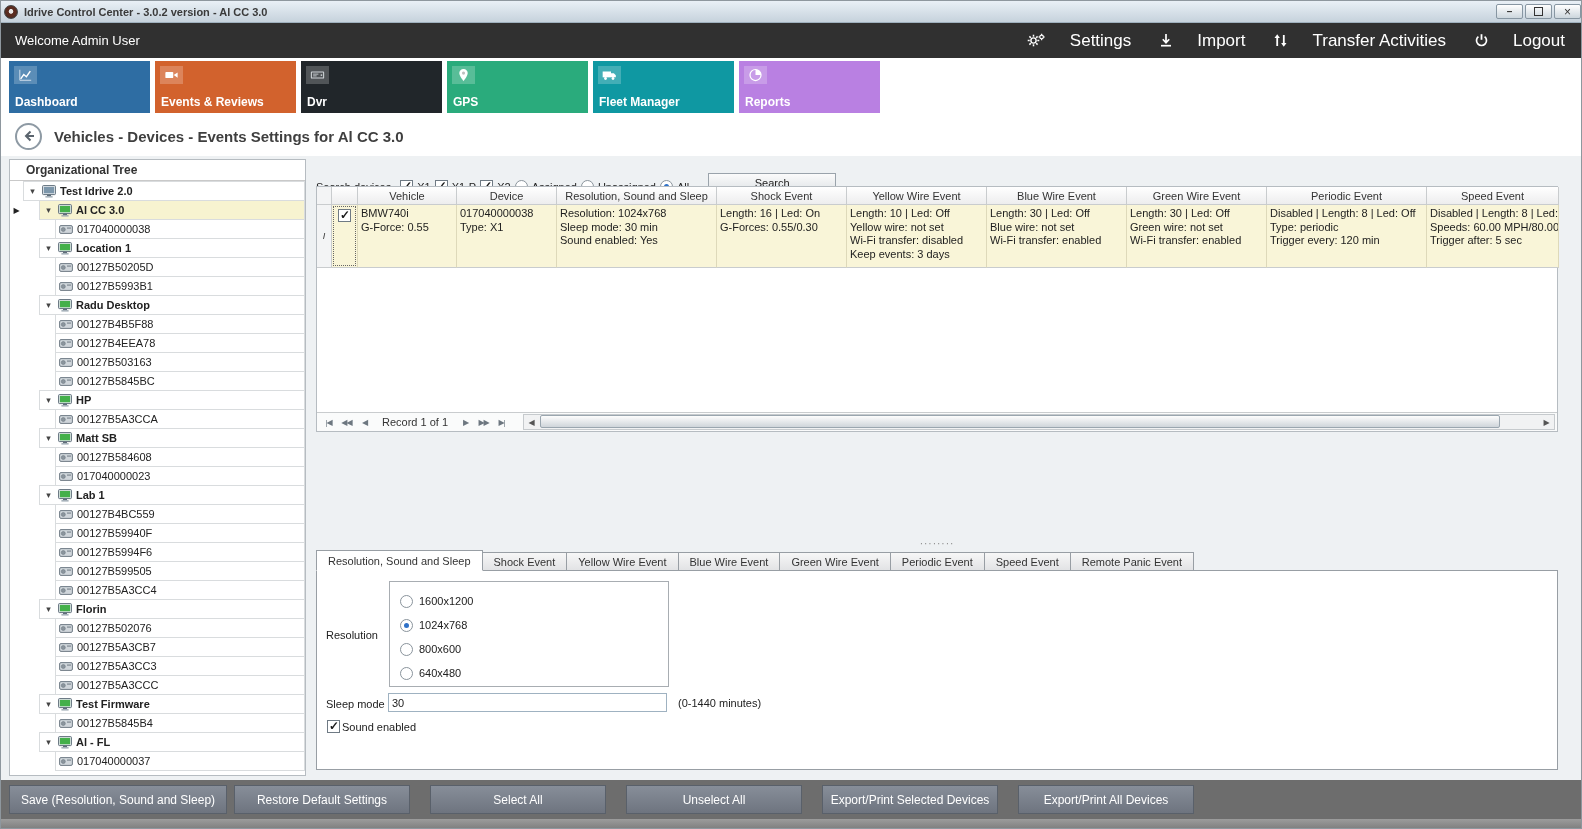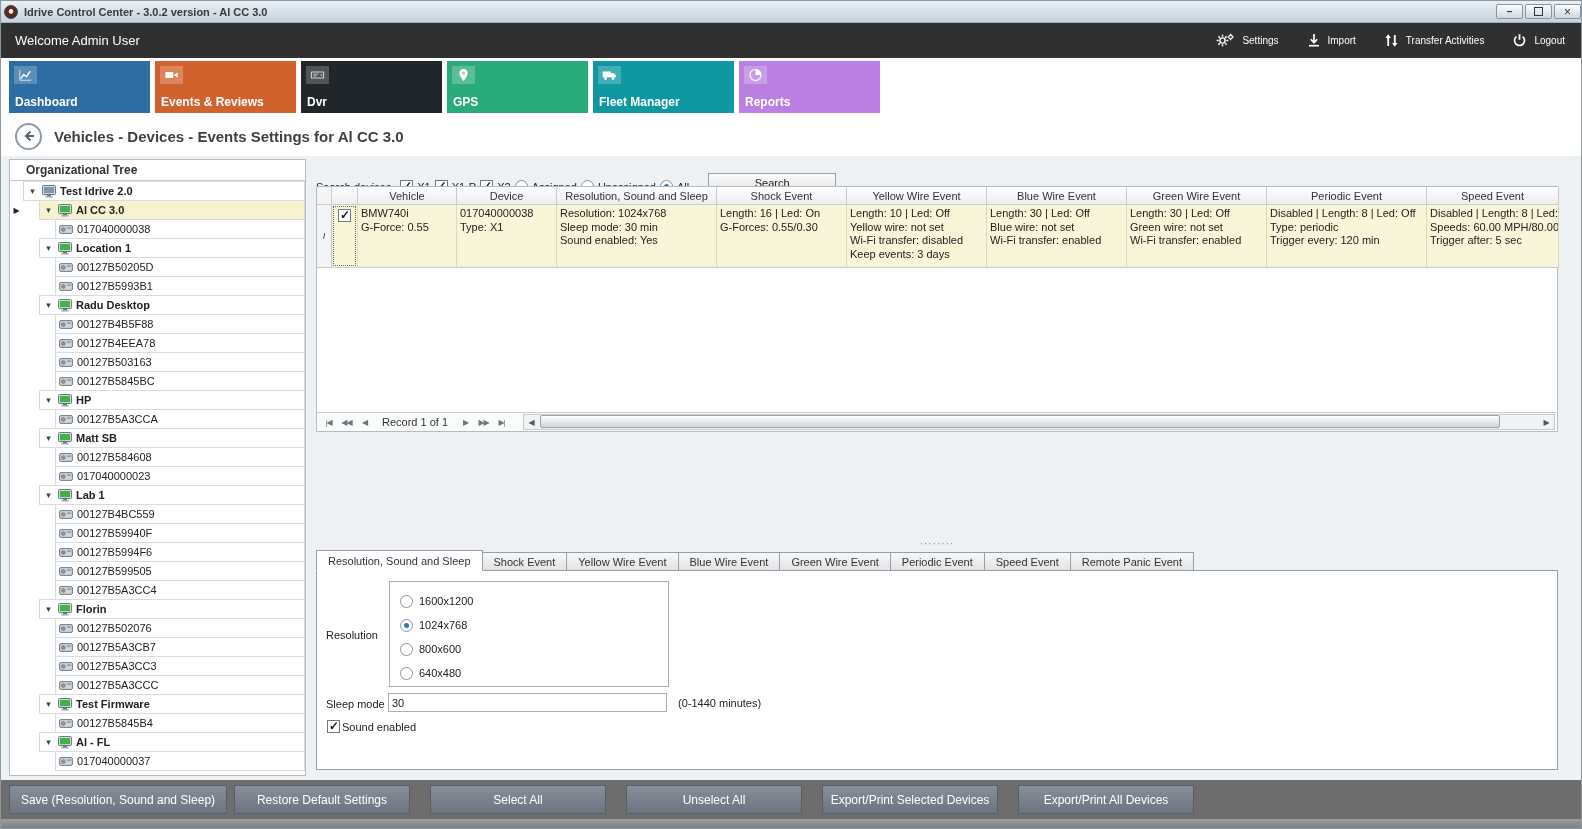--- a/index.html
+++ b/index.html
@@ -13,21 +13,21 @@
   .win-controls{margin-left:auto;display:flex;gap:2px;}
   .win-btn{width:27px;height:15px;border:1px solid #8796a2;background:linear-gradient(#ffffff,#ccd6dd);border-radius:2px;display:flex;align-items:center;justify-content:center;color:#333;font-size:10px;}
   .win-btn.min::after{content:"–";font-weight:bold;line-height:6px;}
   .win-btn.max::after{content:"";width:7px;height:7px;border:1px solid #333;display:block;}
   .win-btn.close::after{content:"×";font-size:12px;line-height:10px;}
 
   
   .topbar{position:absolute;top:22px;left:0;right:0;height:35px;background:#303030;display:flex;align-items:center;color:#fff;padding:0 16px 0 14px;}
   .welcome{font-size:13px;}
   .topbar-actions{margin-left:auto;display:flex;gap:28px;align-items:center;}
-  .tb-action{display:flex;align-items:center;gap:7px;font-size:10px;cursor:default;}
+  .tb-action{display:flex;align-items:center;gap:24px;font-size:17px;cursor:default;}
   .tb-ic{display:flex;align-items:center;}
   .tb-ic svg{display:block;}
 
   
   .tiles{position:absolute;top:57px;left:0;right:0;height:58px;background:#fff;display:flex;align-items:flex-start;padding:3px 0 0 8px;gap:5px;}
   .tile{width:141px;height:52px;position:relative;color:#fff;cursor:default;flex:none;}
   .tile-icon{position:absolute;left:5px;top:5px;width:23px;height:18px;background:rgba(255,255,255,0.22);display:flex;align-items:center;justify-content:center;}
   .tile-icon svg{width:15px;height:14px;display:block;}
   .tile-label{position:absolute;left:6px;bottom:4px;font-size:12px;font-weight:bold;white-space:nowrap;}
 

